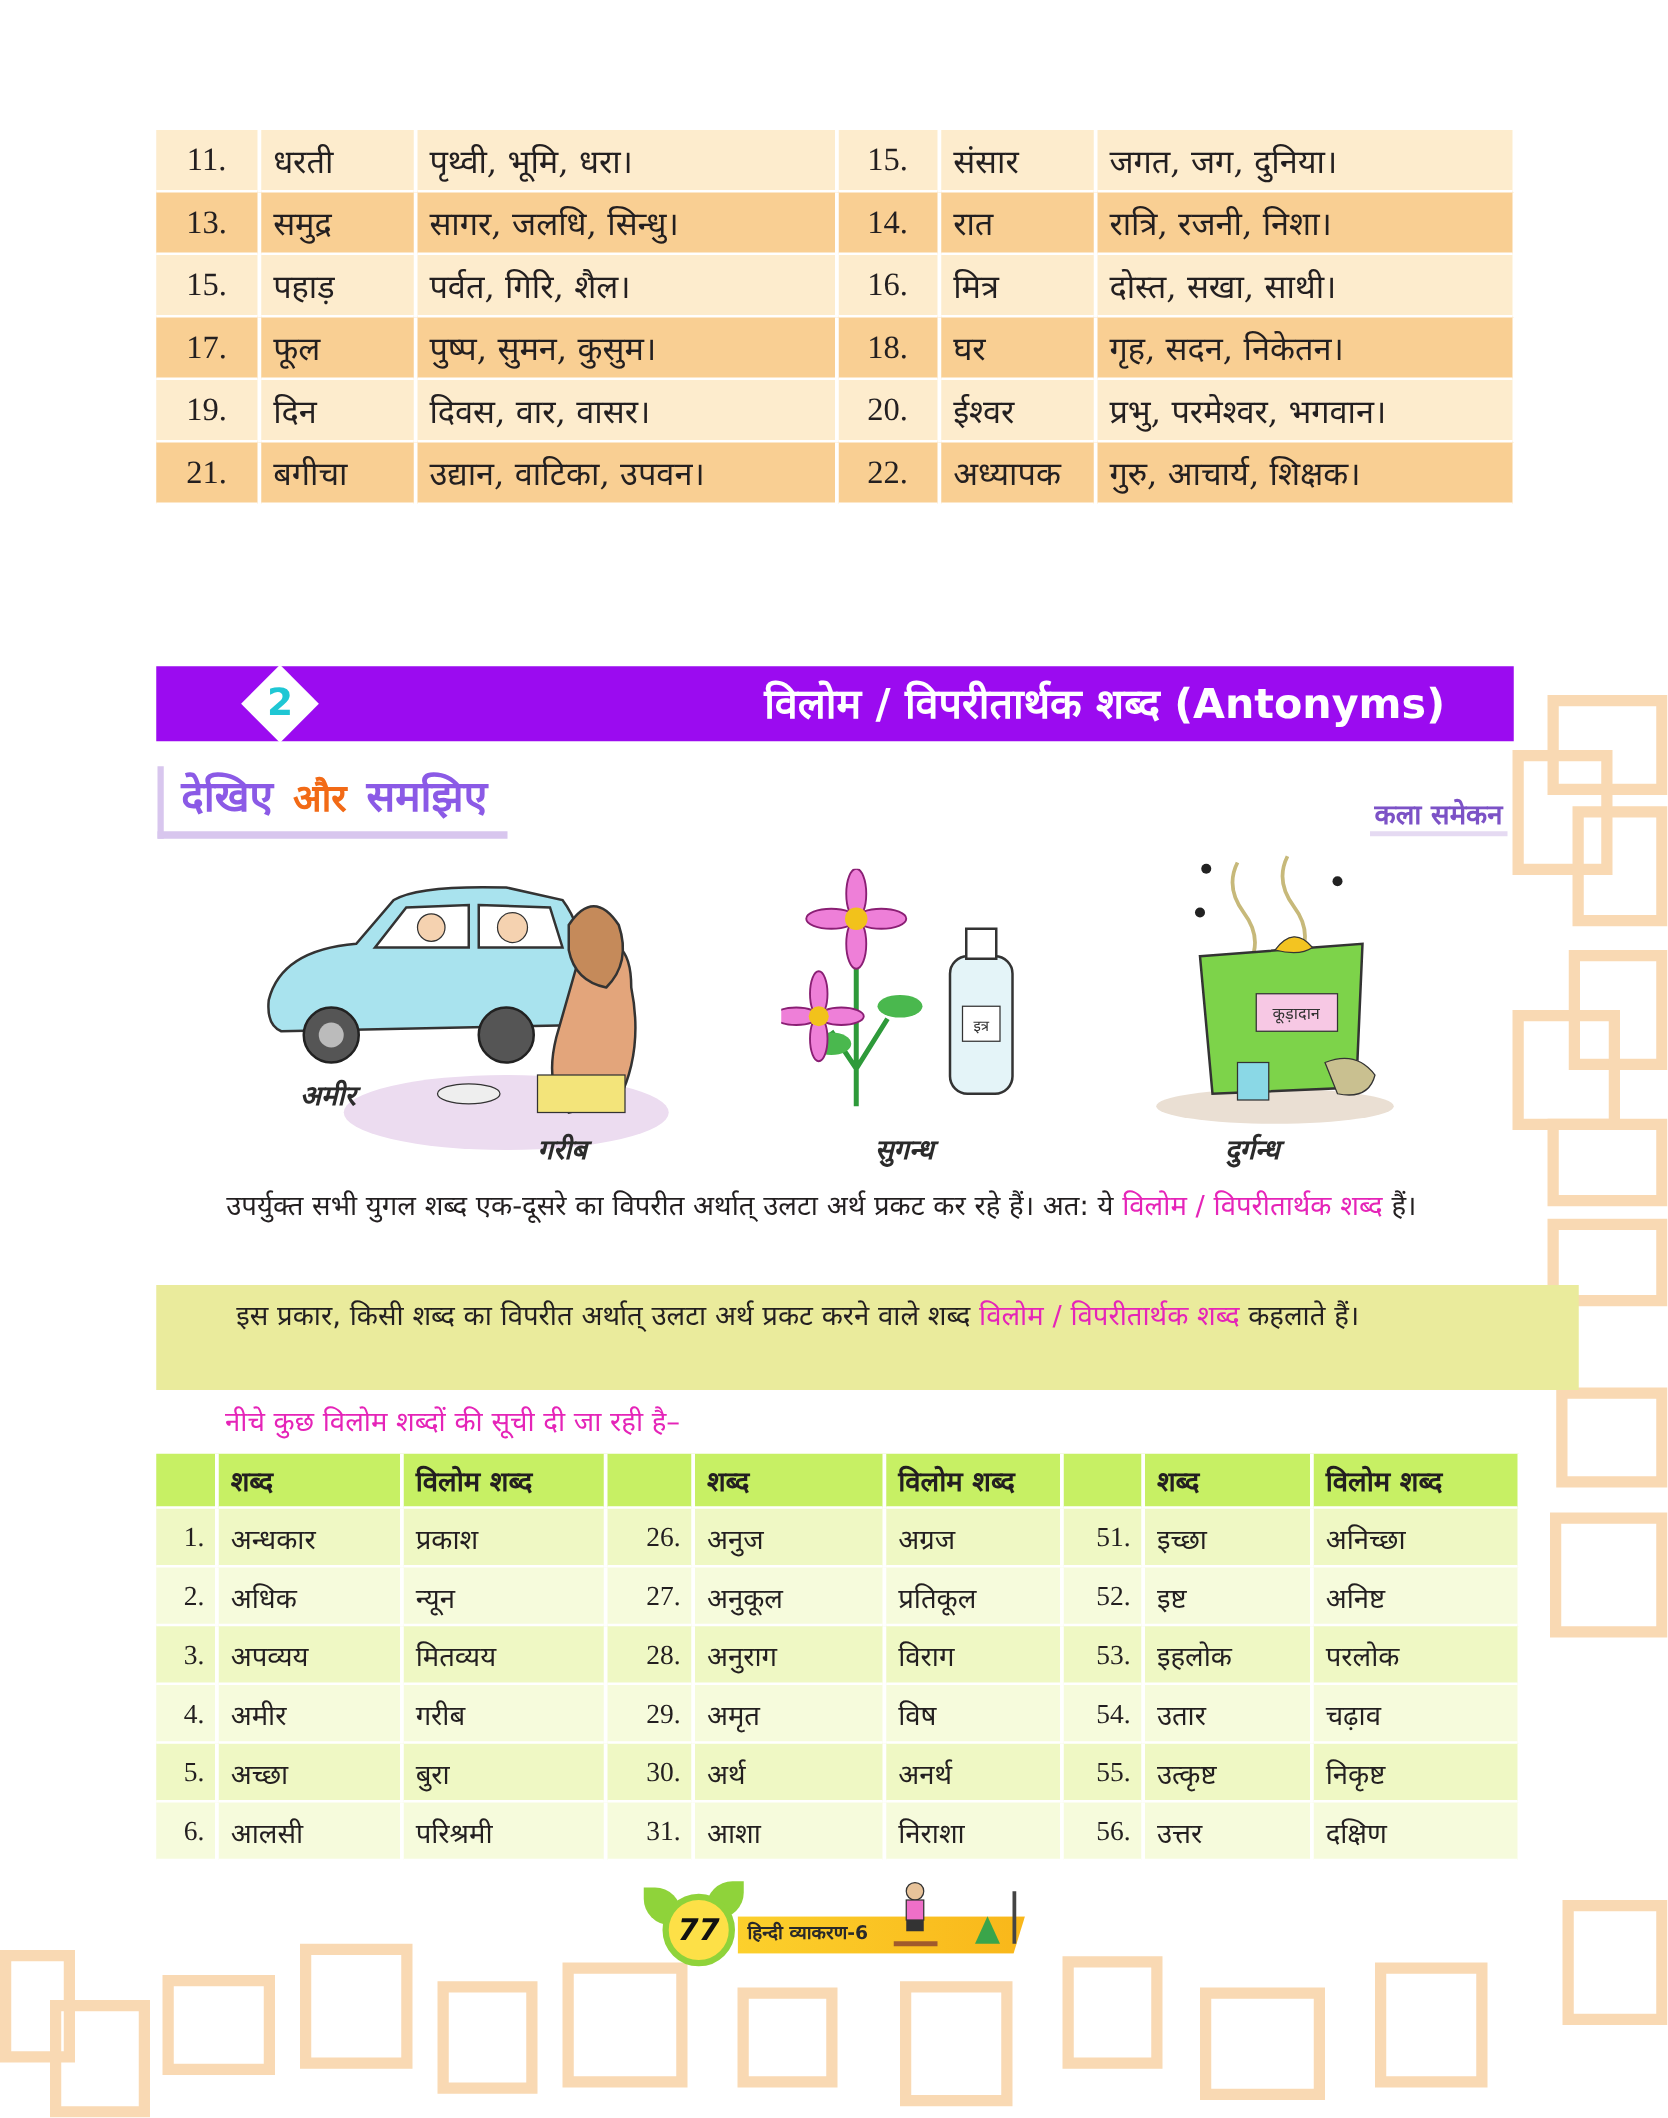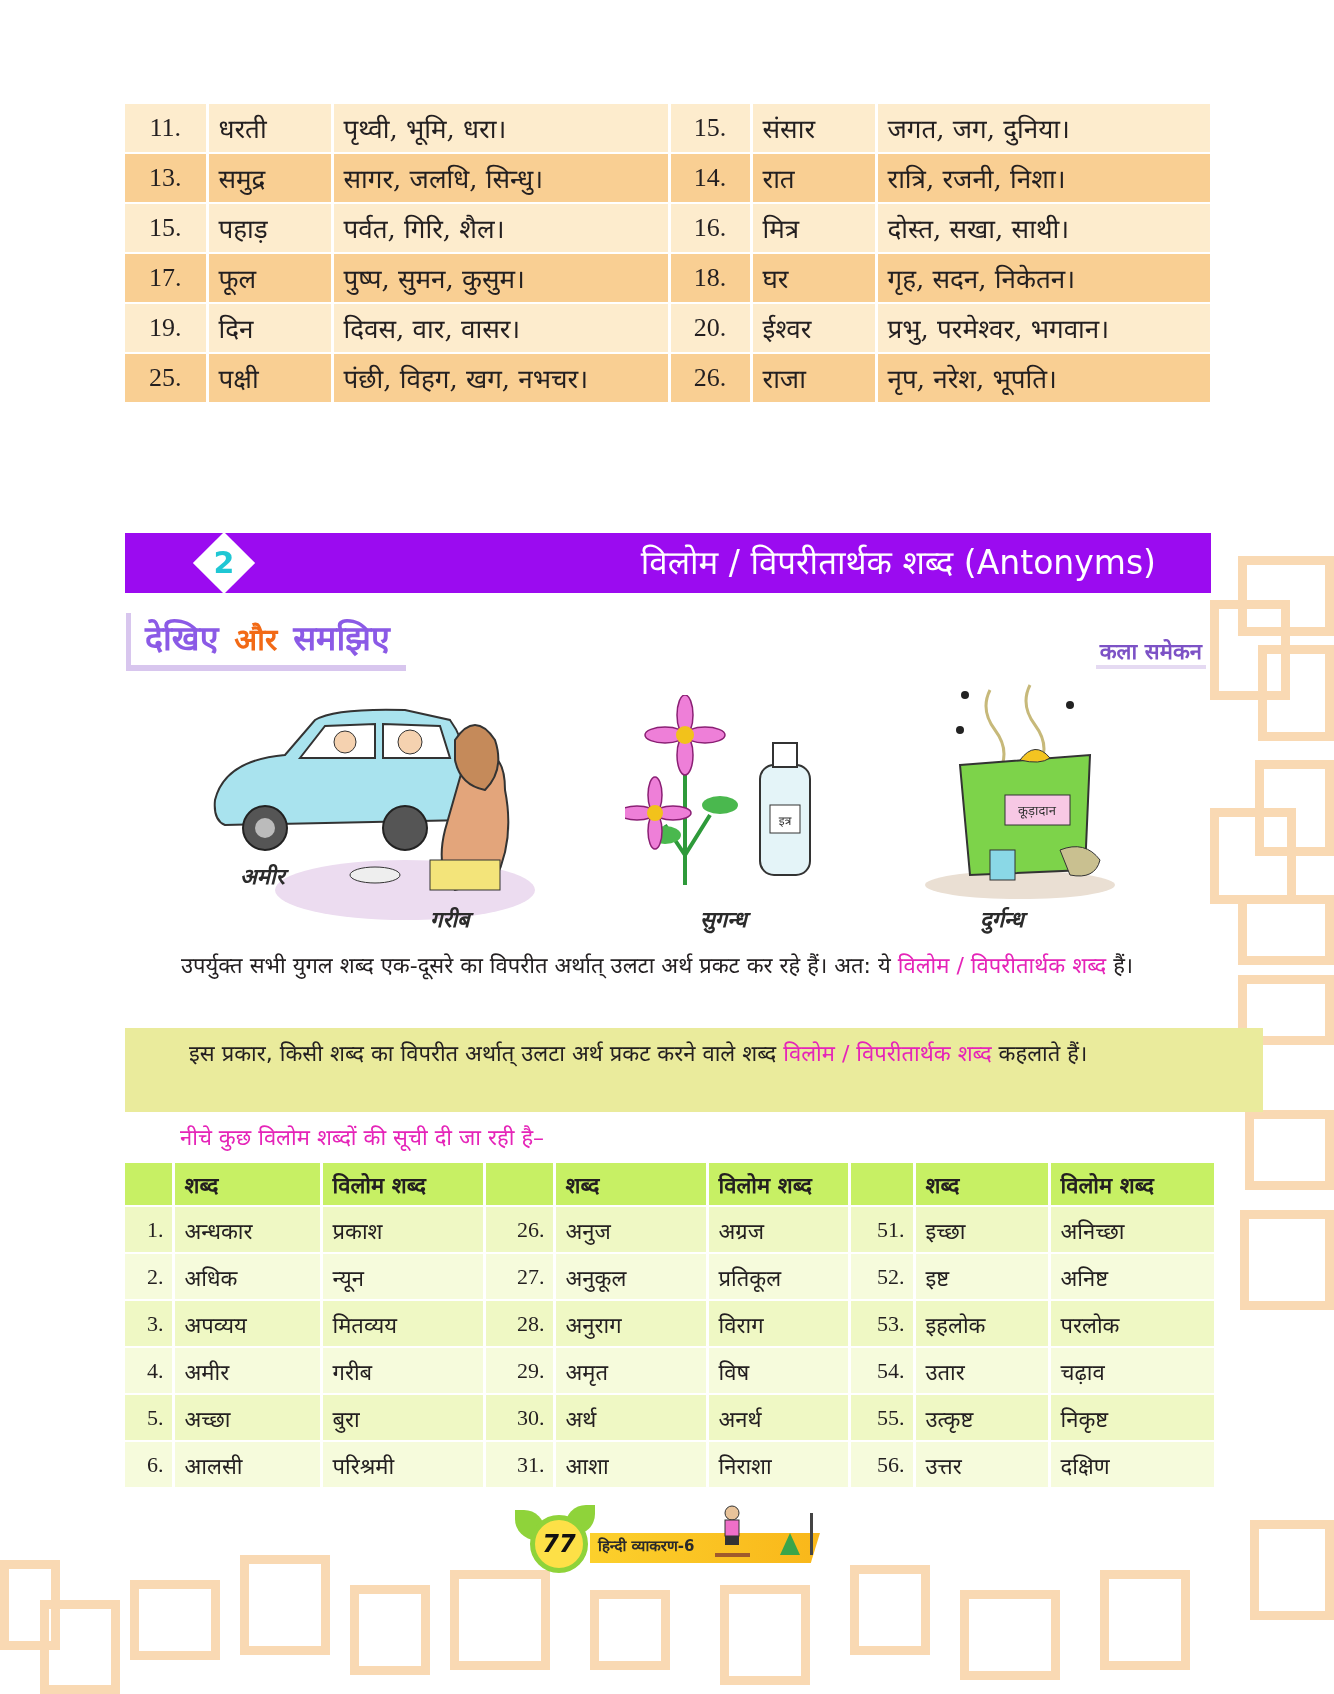--- a/index.html
+++ b/index.html
@@ -37,21 +37,21 @@
     position:absolute; left:12px; top:12px; width:44px; height:44px;
     background:#fff; transform:rotate(45deg);
   }
   .section-badge .num {
     position:absolute; left:0; top:0; width:68px; height:68px; line-height:68px;
     text-align:center; font-family:"DejaVu Sans", sans-serif; font-weight:bold;
     font-size:30px; color:#1fc7d4;
   }
   .section-title {
     position:absolute; right:55px; top:0; height:60px; line-height:60px;
-    font-family:"DejaVu Sans", sans-serif; font-weight:normal; font-size:33px;
+    font-family:"DejaVu Sans", sans-serif; font-weight:bold; font-size:33px;
   }
 
   
   .see-label {
     position:absolute; left:126px; top:613px; height:52px; padding:0 16px 0 14px;
     background:#fff; border-left:5px solid #d8c6ee; border-bottom:6px solid #d8c6ee;
     font-family:"DejaVu Sans", sans-serif; font-weight:bold; font-size:34px; line-height:50px;
   }
   .see-label .p1, .see-label .p3 { color:#8b5ae6; }
   .see-label .p2 { color:#f26a16; font-size:30px; margin:0 4px; }
@@ -186,26 +186,26 @@
     </tr>
     <tr class="light">
       <td class="num">19.</td>
       <td>दिन</td>
       <td>दिवस, वार, वासर।</td>
       <td class="num">20.</td>
       <td>ईश्वर</td>
       <td>प्रभु, परमेश्वर, भगवान।</td>
     </tr>
     <tr class="dark">
-      <td class="num">25.</td>
-      <td>पक्षी</td>
-      <td>पंछी, विहग, खग, नभचर।</td>
-      <td class="num">26.</td>
-      <td>राजा</td>
-      <td>नृप, नरेश, भूपति।</td>
+      <td class="num">21.</td>
+      <td>बगीचा</td>
+      <td>उद्यान, वाटिका, उपवन।</td>
+      <td class="num">22.</td>
+      <td>अध्यापक</td>
+      <td>गुरु, आचार्य, शिक्षक।</td>
     </tr>
   </tbody>
 </table>
 
 <div class="section-bar">
   <div class="section-badge">
     <div class="diamond"></div>
     <div class="num">2</div>
   </div>
   <div class="section-title">विलोम / विपरीतार्थक शब्द (Antonyms)</div>

